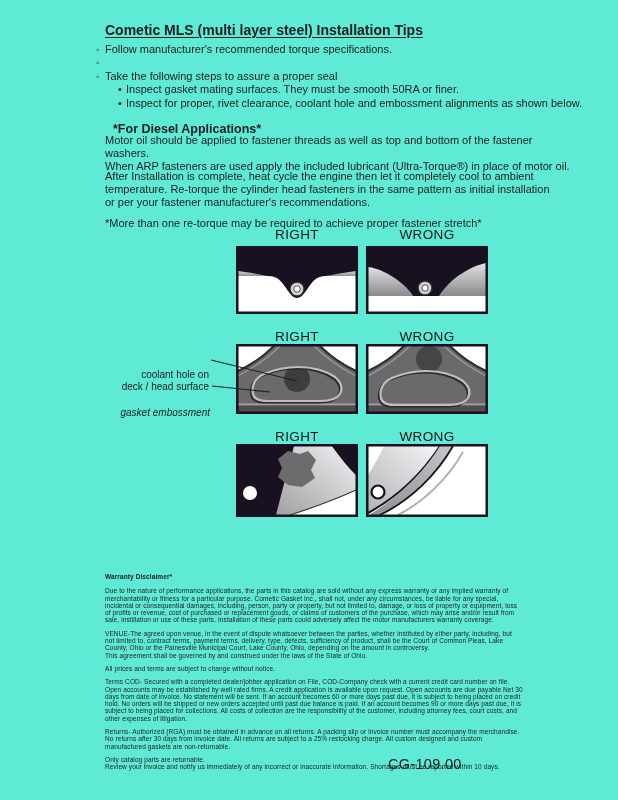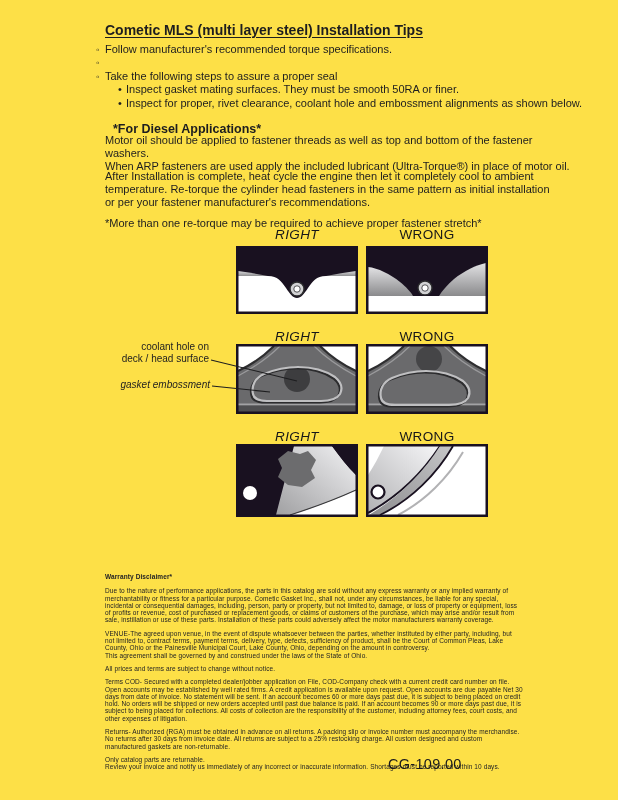--- a/index.html
+++ b/index.html
@@ -1,41 +1,41 @@
 <!DOCTYPE html>
 <html><head>
 <meta charset="utf-8">
 <style>
   html,body{margin:0;padding:0;background:#ffffff;}
-  .page{position:relative;width:618px;height:800px;background:#fde047;overflow:hidden;
+  .page{position:relative;width:618px;height:800px;background:#5eead4;overflow:hidden;
         font-family:"Liberation Sans","DejaVu Sans",sans-serif;color:#1d1d1f;}
   .abs{position:absolute;}
   .title{left:105px;top:22px;font-size:14px;font-weight:700;text-decoration:underline;
          text-underline-offset:2px;margin:0;letter-spacing:0;}
   .tips{left:96px;top:43px;width:500px;font-size:11px;line-height:13.4px;}
   .tip{display:flex;}
   .tip .mk{width:9px;flex:0 0 9px;font-size:10px;}
   .tip.sub{margin-left:22px;}
   .tip.sub .mk{width:8px;flex:0 0 8px;font-size:11px;}
   .h2{left:105px;top:114px;font-size:12.5px;font-weight:700;margin:8px;}
   .para{margin:0;font-size:11px;line-height:13.2px;white-space:pre-line;}
   .p1{left:105px;top:134px;width:470px;}
   .p2{left:105px;top:170px;width:470px;}
   .note{left:105px;top:217px;width:470px;white-space:normal;}
   .hdr{width:122px;text-align:center;font-size:13.5px;letter-spacing:0.4px;color:#161618;}
-  .hA{left:236px;font-style:italic;} .hB{left:366px;}
+  .hA{left:236px;} .hB{left:366px;}
   .h-r1{top:227px;} .h-r2{top:329px;} .h-r3{top:429px;}
   .panel{width:122px;display:block;}
   .pA{left:236px;} .pB{left:366px;}
   .p-r1{top:246px;height:68px;} .p-r2{top:344px;height:70px;} .p-r3{top:444px;height:73px;}
   .cap{left:236px;font-size:11px;font-weight:700;letter-spacing:0;}
   .cap1{top:317px;width:300px;}
   .cap2{top:416px;width:300px;}
   .cap3{top:519px;width:260px;white-space:pre-line;line-height:12.5px;}
-  .lbl{font-size:10px;line-height:11.6px;text-align:right;white-space:pre-line;font-weight:400;}
+  .lbl{font-size:10px;line-height:11.6px;text-align:right;white-space:pre-line;font-weight:400;margin-top:28px;}
   .lbl-coolant{left:95px;top:341px;width:114px;}
   .lbl-emboss{left:95px;top:379px;width:115px;font-style:italic;}
   .leader{left:205px;top:355px;width:100px;height:42px;}
   .disc{left:105px;top:573px;width:418px;font-size:6.5px;line-height:7.3px;letter-spacing:0.1px;color:#222224;}
   .disc h3{margin:0 0 7px 0;font-size:6.5px;font-weight:700;}
   .disc p{margin:0 0 6px 0;white-space:pre-line;}
   .footer{left:388px;top:756px;font-size:14.5px;letter-spacing:0.3px;color:#1a1a1c;}
 </style>
 </head>
 <body>

